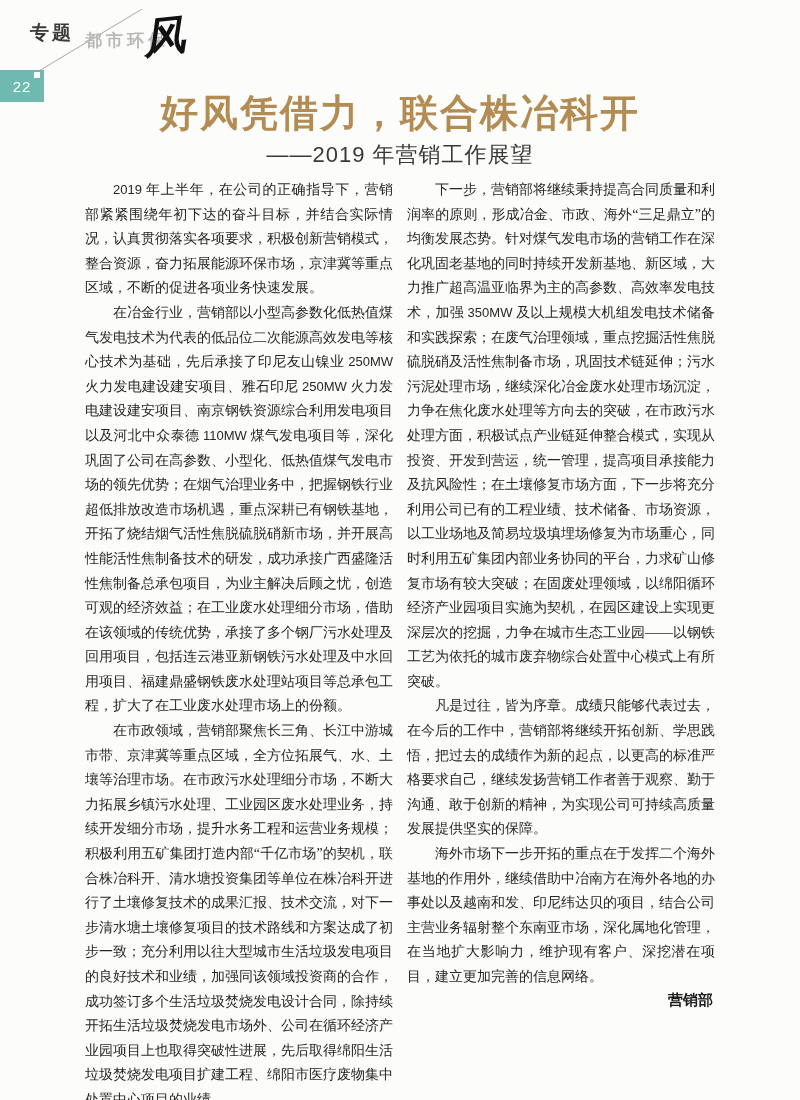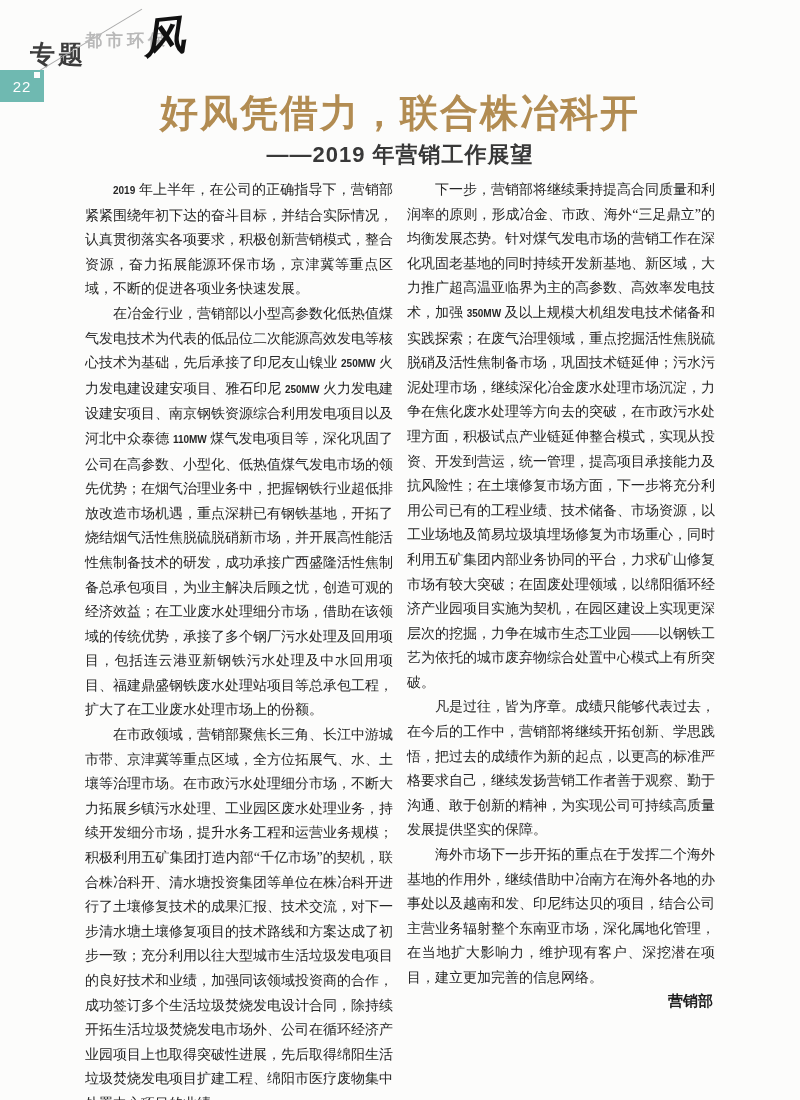--- a/index.html
+++ b/index.html
@@ -10,23 +10,23 @@
   }
   .page {
     position: relative;
     width: 800px; height: 1100px;
     background: #fcfcfb;
     overflow: hidden;
   }
 
   
   .section-label {
-    position: absolute; left: 30px; top: 38px;
+    position: absolute; left: 30px; top: 20px;
     font-family: "Liberation Sans", sans-serif;
-    font-size: 25px; font-weight: bold; color: #3c3c3c;
+    font-size: 19px; font-weight: bold; color: #3c3c3c;
     letter-spacing: 3px;
   }
   .diagonal-line {
     position: absolute; left: 38px; top: 71px;
     width: 121px; height: 1px; background: #a9a9a9;
     transform-origin: 0 0; transform: rotate(-31deg);
   }
   .magazine-name {
     position: absolute; left: 85px; top: 29px;
     font-family: "Liberation Sans", sans-serif;
@@ -60,41 +60,41 @@
     position: absolute; left: 85px; top: 88px; width: 630px;
     margin: 0; text-align: center;
     font-family: "Liberation Sans", sans-serif;
     font-size: 38px; font-weight: 800; letter-spacing: 2px;
     color: #B28C52;
   }
   .article-subtitle {
     position: absolute; left: 85px; top: 140px; width: 630px;
     margin: 0; text-align: center;
     font-family: "Liberation Sans", sans-serif;
-    font-size: 22px; font-weight: 700; color: #383838;
+    font-size: 22px; font-weight: 400; color: #383838;
     letter-spacing: 1px;
   }
 
   
   .columns {
     position: absolute; left: 85px; top: 178px; width: 630px;
     display: flex; gap: 14px;
   }
   .col { width: 308px; }
   .body-para {
     margin: 0;
     font-size: 14px; line-height: 24.6px;
     text-align: justify; text-justify: inter-ideograph;
     text-indent: 2em;
     color: #262626;
     font-family: "Liberation Serif", serif;
   }
   .body-para .latin {
     font-family: "Liberation Sans", sans-serif;
-    font-weight: bold; font-size: 10px;
+    font-weight: normal; font-size: 13px;
   }
   .signature {
     margin-top: 1px;
     text-align: right;
     font-family: "Liberation Sans", sans-serif;
     font-size: 15px; font-weight: bold; color: #1e1e1e;
     padding-right: 2px;
   }
 </style>
 </head>

